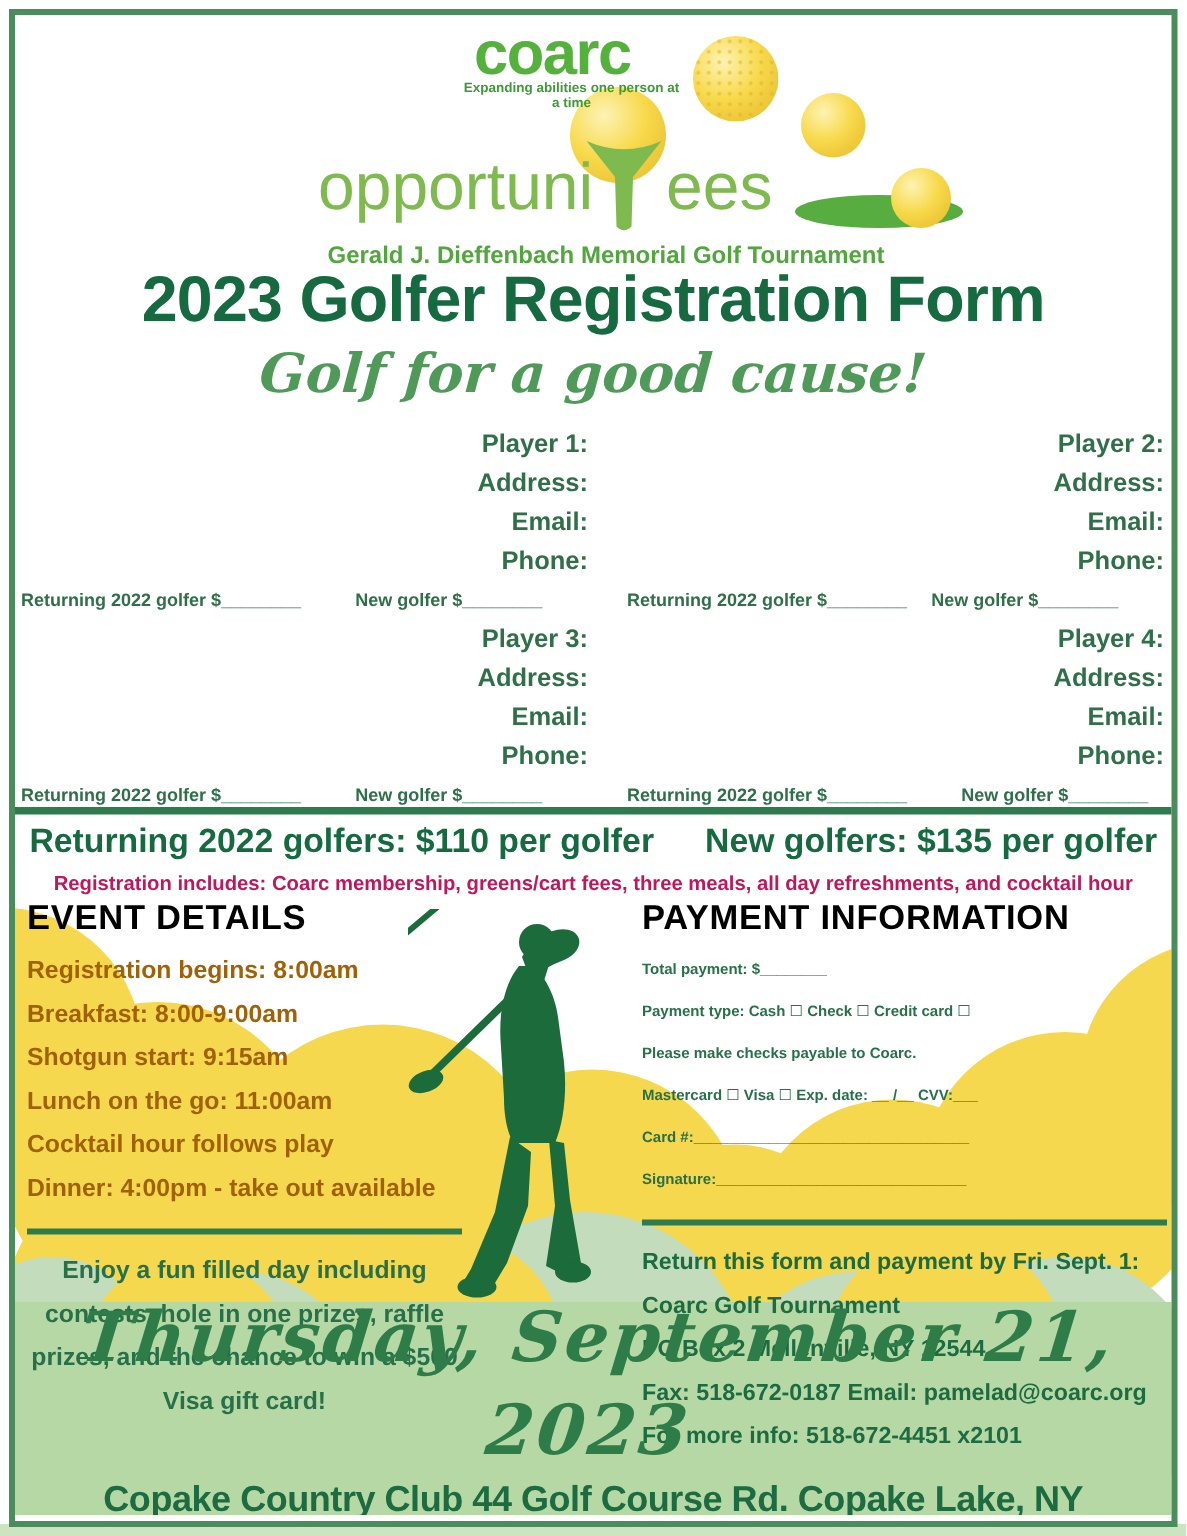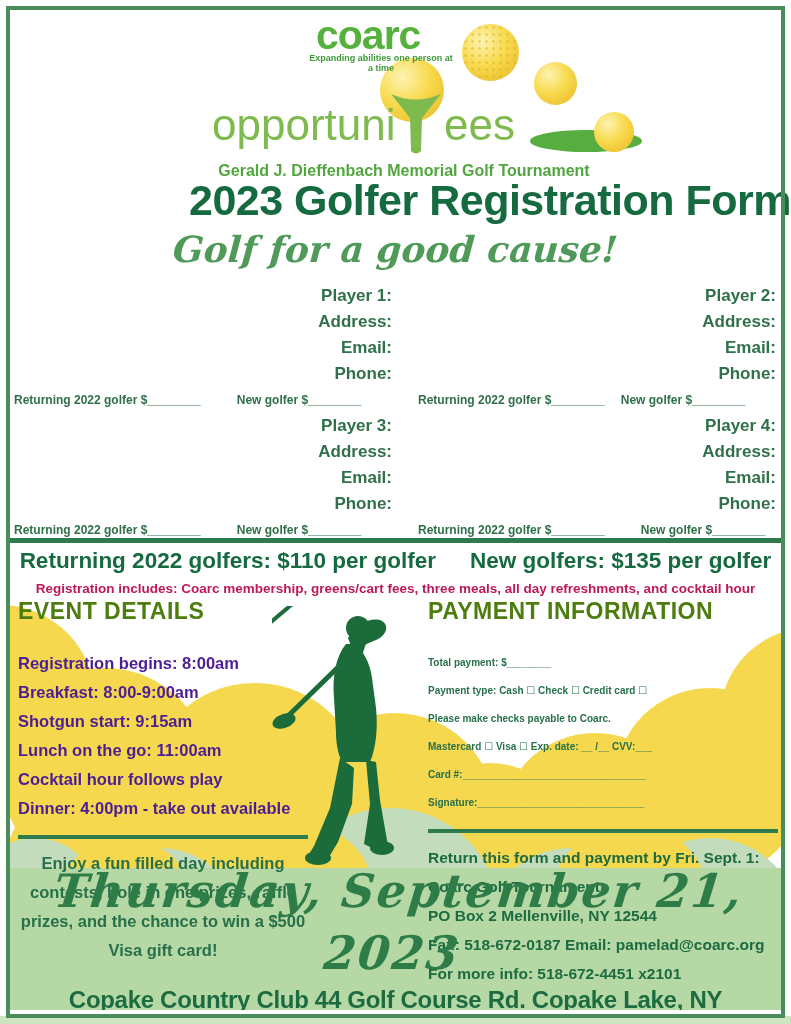--- a/index.html
+++ b/index.html
@@ -29,21 +29,21 @@
   .opp-right{position:absolute;left:444px;top:100px;font-size:44px;font-weight:400;
     color:#7fba4f;z-index:2;}
   .green-ellipse{position:absolute;left:530px;top:130px;width:112px;height:22px;
     background:#57ad3f;border-radius:50%;z-index:1;}
   .ball-1{left:462px;top:24px;width:57px;height:57px;}
   .ball-2{left:534px;top:62px;width:43px;height:43px;}
   .ball-3{left:594px;top:112px;width:40px;height:40px;z-index:2;}
   .gerald{position:absolute;left:146px;top:162px;width:516px;text-align:center;
     font-size:16px;font-weight:bold;color:#51a63d;z-index:2;}
 
-  .page-title{position:absolute;left:0;top:176px;width:791px;text-align:right;
+  .page-title{position:absolute;left:0;top:176px;width:791px;text-align:center;
     font-size:43px;font-weight:bold;letter-spacing:-0.5px;color:#156a40;z-index:5;}
   .script{font-family:"DejaVu Serif","Liberation Serif",serif;font-style:italic;font-weight:bold;}
   .cause{position:absolute;left:0;top:228px;width:791px;text-align:center;
     font-size:36px;color:#4f9a58;transform:skewX(-4deg);z-index:5;}
 
   
   .form-grid{position:absolute;left:14px;top:286px;width:762px;z-index:5;
     display:grid;grid-template-columns:378px 358px;column-gap:26px;row-gap:6px;}
   .row{display:flex;align-items:flex-end;height:26px;font-size:17px;font-weight:bold;color:#2f7049;flex-direction:column;}
   .row .lbl{white-space:nowrap;}
@@ -62,23 +62,23 @@
 
   
   .art{position:absolute;left:10px;top:598px;width:771px;height:412px;overflow:hidden;z-index:4;}
   .blob{position:absolute;border-radius:50%;}
   .yellow{background:#f6d84e;}
   .sage{background:#c2dcbc;}
   .band{position:absolute;left:0;right:0;top:270px;bottom:0;background:#b6d8a5;}
   .golfer{position:absolute;left:262px;top:8px;z-index:3;}
 
   .col{position:absolute;top:0;z-index:6;}
-  .col h2{margin:0 0 24px 0;font-size:23px;font-weight:bold;color:#4d7c0f;letter-spacing:.5px;}
+  .col h2{margin:0 0 8px 0;font-size:23px;font-weight:bold;color:#000000;letter-spacing:.5px;}
   .evt-col{left:8px;width:290px;}
-  .evt-line{font-size:16.5px;font-weight:bold;color:#4c1d95;line-height:29px;white-space:nowrap;}
+  .evt-line{font-size:16.5px;font-weight:bold;color:#a16207;line-height:29px;white-space:nowrap;}
   .rule{height:4px;background:#2e7c4d;margin:12px 0 10px 0;}
   .promo{font-size:16.5px;font-weight:bold;color:#27704a;line-height:29px;text-align:center;}
   .pay-col{left:418px;width:350px;}
   .pay-line{font-size:10px;font-weight:bold;color:#27704a;line-height:28px;white-space:nowrap;overflow:hidden;}
   .ret-line{font-size:15.5px;font-weight:bold;color:#1c6b41;line-height:29px;white-space:nowrap;}
 
   .footer{position:absolute;left:0;right:0;top:262px;z-index:7;text-align:center;}
   .date{font-size:46px;color:#2e7d49;letter-spacing:2px;transform:skewX(-6deg);line-height:62px;}
   .venue{font-size:24px;font-weight:bold;color:#1c6b41;margin-top:2px;letter-spacing:-0.3px;}
 </style>

